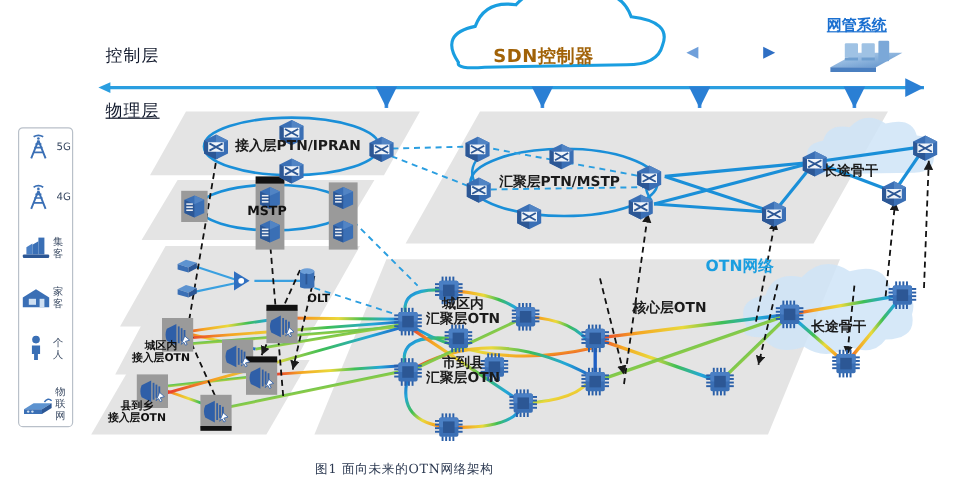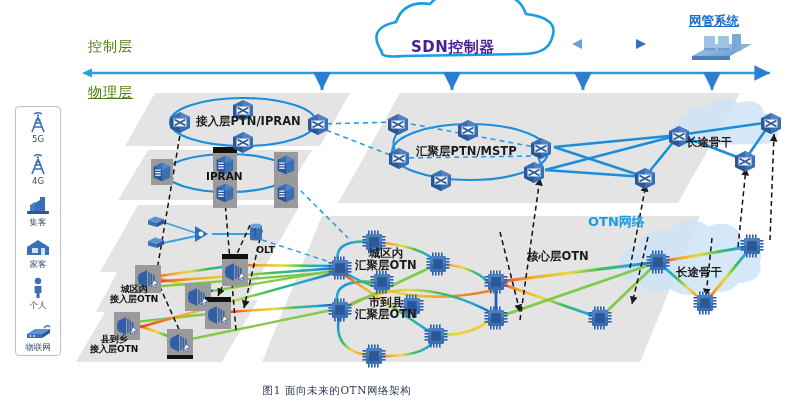--- a/index.html
+++ b/index.html
@@ -11,34 +11,34 @@
   #stage{position:absolute;left:0;top:0;width:795px;height:419px;}
   svg#scene{position:absolute;left:0;top:0;width:795px;height:419px;}
 
   
   .legend{
     position:absolute;left:15px;top:106px;width:46px;height:250px;
     border:1px solid #b9c0c9;border-radius:4px;background:#ffffff;
     display:flex;flex-direction:column;align-items:center;
     justify-content:space-between;padding:4px 0 3px 0;box-sizing:border-box;
   }
-  .leg-item{display:flex;flex-direction:column;align-items:center;gap:0px;}
+  .leg-item{display:flex;flex-direction:row;align-items:center;gap:0px;}
   .leg-item .glyph{width:30px;height:22px;display:flex;align-items:flex-end;justify-content:center;}
   .leg-item .lbl{font-size:8.5px;color:#3a4a63;line-height:10px;margin-top:1px;
     font-family:"DejaVu Sans","Liberation Sans",sans-serif;}
 
   
   .lab{position:absolute;white-space:nowrap;}
-  .lab-layer{font-size:14px;color:#4d7c0f;letter-spacing:1px;
+  .lab-layer{font-size:14px;color:#0f172a;letter-spacing:1px;
      font-family:"DejaVu Sans","Liberation Sans",sans-serif;}
   .lab-net{font-size:11.5px;font-weight:bold;color:#1b1b1b;line-height:11.5px;text-align:center;
      font-family:"DejaVu Sans","Liberation Sans",sans-serif;}
   .lab-blue{font-size:13px;font-weight:bold;color:#1a9ee0;
      font-family:"DejaVu Sans","Liberation Sans",sans-serif;}
-  .lab-sdn{font-size:15px;font-weight:bold;color:#4c1d95;letter-spacing:.5px;
+  .lab-sdn{font-size:15px;font-weight:bold;color:#a16207;letter-spacing:.5px;
      font-family:"DejaVu Sans","Liberation Sans",sans-serif;}
   .lab-nms{font-size:12.5px;font-weight:bold;color:#1a6fd0;
      font-family:"DejaVu Sans","Liberation Sans",sans-serif;}
   .lab-small{font-size:9px;font-weight:bold;color:#111;line-height:10px;text-align:center;
      font-family:"DejaVu Sans","Liberation Sans",sans-serif;}
   .lab-mstp{font-size:10.5px;font-weight:bold;color:#111;
      font-family:"DejaVu Sans","Liberation Sans",sans-serif;}
   .lab-olt{font-size:9.5px;font-weight:bold;color:#111;
      font-family:"DejaVu Sans","Liberation Sans",sans-serif;}
   .caption{position:absolute;left:0;top:384px;width:674px;text-align:center;
@@ -477,21 +477,21 @@
 
   <div class="lab lab-sdn" style="left:411px;top:38px;">SDN控制器</div>
   <div class="lab lab-nms" style="left:689px;top:13px;text-decoration:underline;">网管系统</div>
 
   <div class="lab lab-blue" style="left:588px;top:213px;">OTN网络</div>
 
   <div class="lab lab-net" style="left:196px;top:116px;">接入层PTN/IPRAN</div>
   <div class="lab lab-net" style="left:416px;top:146px;">汇聚层PTN/MSTP</div>
   <div class="lab lab-net" style="left:686px;top:137px;">长途骨干</div>
 
-  <div class="lab lab-mstp" style="left:206px;top:170px;">IPRAN</div>
+  <div class="lab lab-mstp" style="left:206px;top:170px;">MSTP</div>
   <div class="lab lab-olt" style="left:256px;top:244px;">OLT</div>
 
   <div class="lab lab-small" style="left:110px;top:284px;">
     <span>城区内</span><br>
     <span>接入层OTN</span>
   </div>
   <div class="lab lab-small" style="left:90px;top:334px;">
     <span>县到乡</span><br>
     <span>接入层OTN</span>
   </div>

